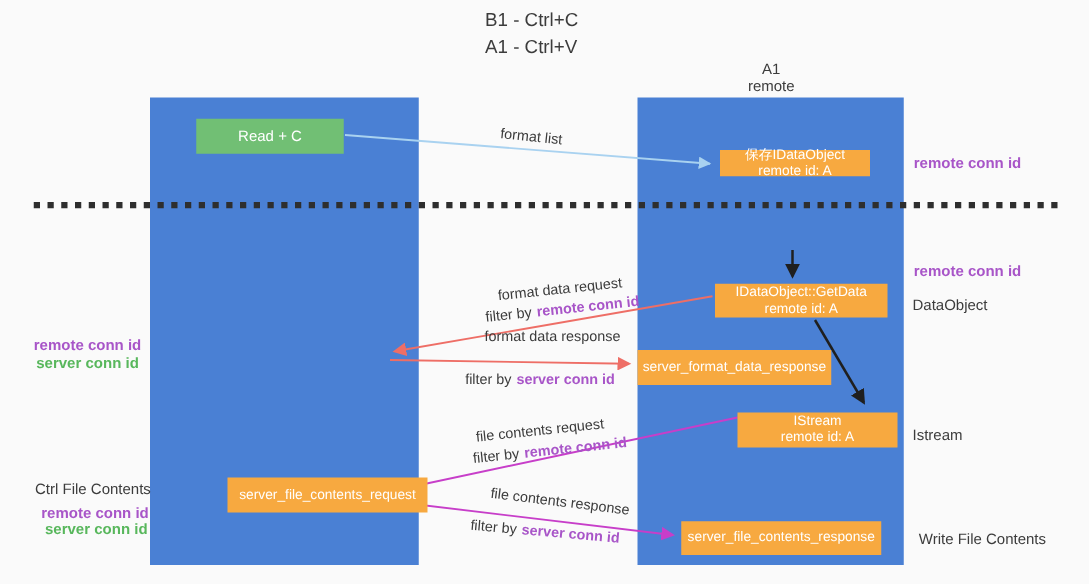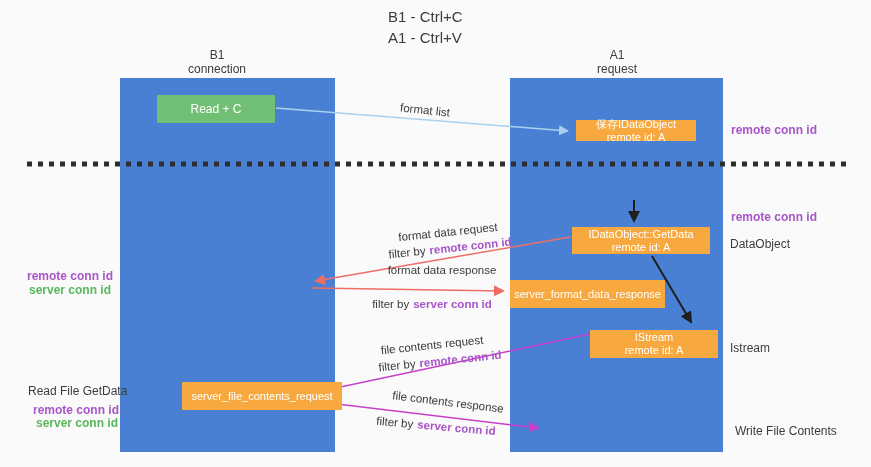--- a/index.html
+++ b/index.html
@@ -31,27 +31,23 @@
 </head>
 <body>
 
 <div id="canvas">
 
   <div class="abs title">
     <div>B1 - Ctrl+C</div>
     <div>A1 - Ctrl+V</div>
   </div>
 
-  <div class="abs col-header" style="left:162px;">
-    <div>B1</div>
-    <div>connection</div>
-  </div>
   <div class="abs col-header" style="left:562px;">
     <div>A1</div>
-    <div>request</div>
+    <div>remote</div>
   </div>
 
   <div class="abs column" style="left:120px;width:215px;"></div>
   <div class="abs column" style="left:510px;width:213px;"></div>
 
   <svg id="arrow-layer" class="abs" width="871" height="467" viewBox="0 0 871 467">
     <defs>
       <marker id="ah-lightblue" markerWidth="12" markerHeight="10" refX="9" refY="5" orient="auto" markerUnits="userSpaceOnUse">
         <path d="M0,0 L10,5 L0,10 z" style="fill:var(--c-lightblue)"></path>
       </marker>
@@ -90,20 +86,23 @@
     <div>IDataObject::GetData</div>
     <div>remote id: A</div>
   </div>
   <div class="abs node orange" style="left:510px;top:280px;width:155px;height:28px;">
     <div>server_format_data_response</div>
   </div>
   <div class="abs node orange" style="left:590px;top:330px;width:128px;height:28px;">
     <div>IStream</div>
     <div>remote id: A</div>
   </div>
+  <div class="abs node orange" style="left:545px;top:417px;width:160px;height:27px;">
+    <div>server_file_contents_response</div>
+  </div>
 
   <div class="flow" style="--r:6deg;left:425px;top:110px;">format list</div>
 
   <div class="flow" style="--r:-6deg;left:448px;top:232px;">format data request</div>
   <div class="flow" style="--r:-6deg;left:450px;top:248px;">
     <span class="fprefix">filter by</span><span class="purple">remote conn id</span>
   </div>
 
   <div class="flow" style="left:442px;top:270px;">format data response</div>
   <div class="flow" style="left:432px;top:304px;">
@@ -121,17 +120,17 @@
   </div>
 
   <div class="abs label purple" style="left:731px;top:123px;">remote conn id</div>
   <div class="abs label purple" style="left:731px;top:210px;">remote conn id</div>
   <div class="abs label" style="left:730px;top:237px;">DataObject</div>
   <div class="abs label" style="left:730px;top:341px;">Istream</div>
   <div class="abs label" style="left:735px;top:424px;">Write File Contents</div>
 
   <div class="abs label purple" style="left:27px;top:269px;">remote conn id</div>
   <div class="abs label greent" style="left:29px;top:283px;">server conn id</div>
-  <div class="abs label" style="left:28px;top:384px;">Read File GetData</div>
+  <div class="abs label" style="left:28px;top:384px;">Ctrl File Contents</div>
   <div class="abs label purple" style="left:33px;top:403px;">remote conn id</div>
   <div class="abs label greent" style="left:36px;top:416px;">server conn id</div>
 
 </div>
 
 </body></html>

